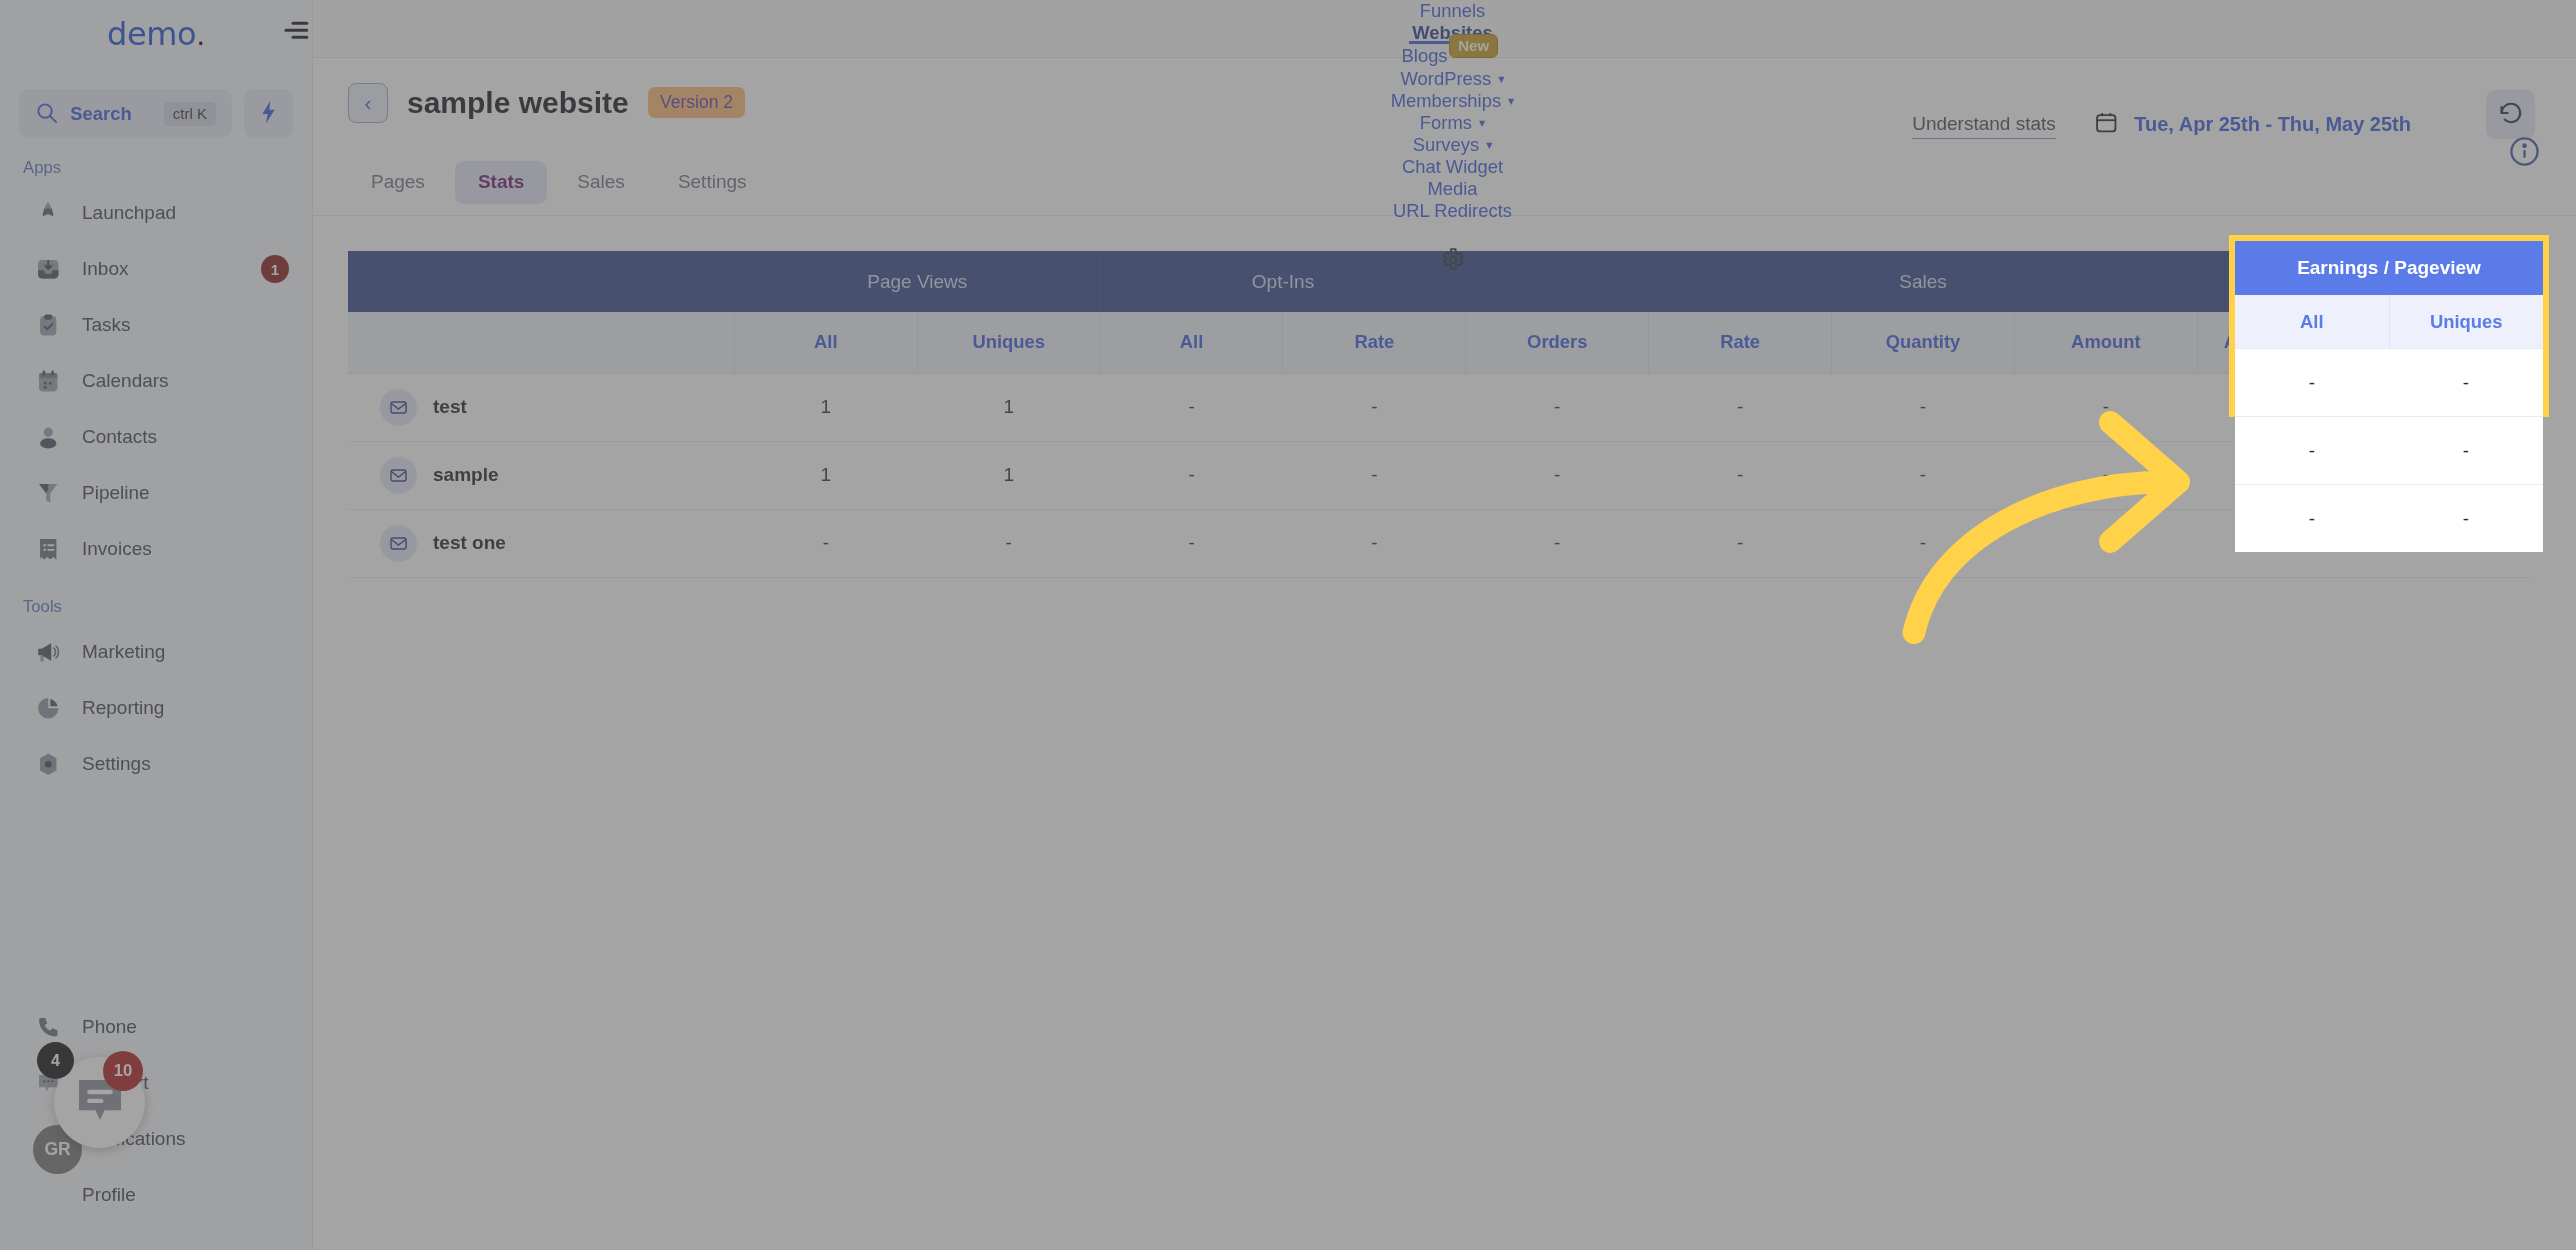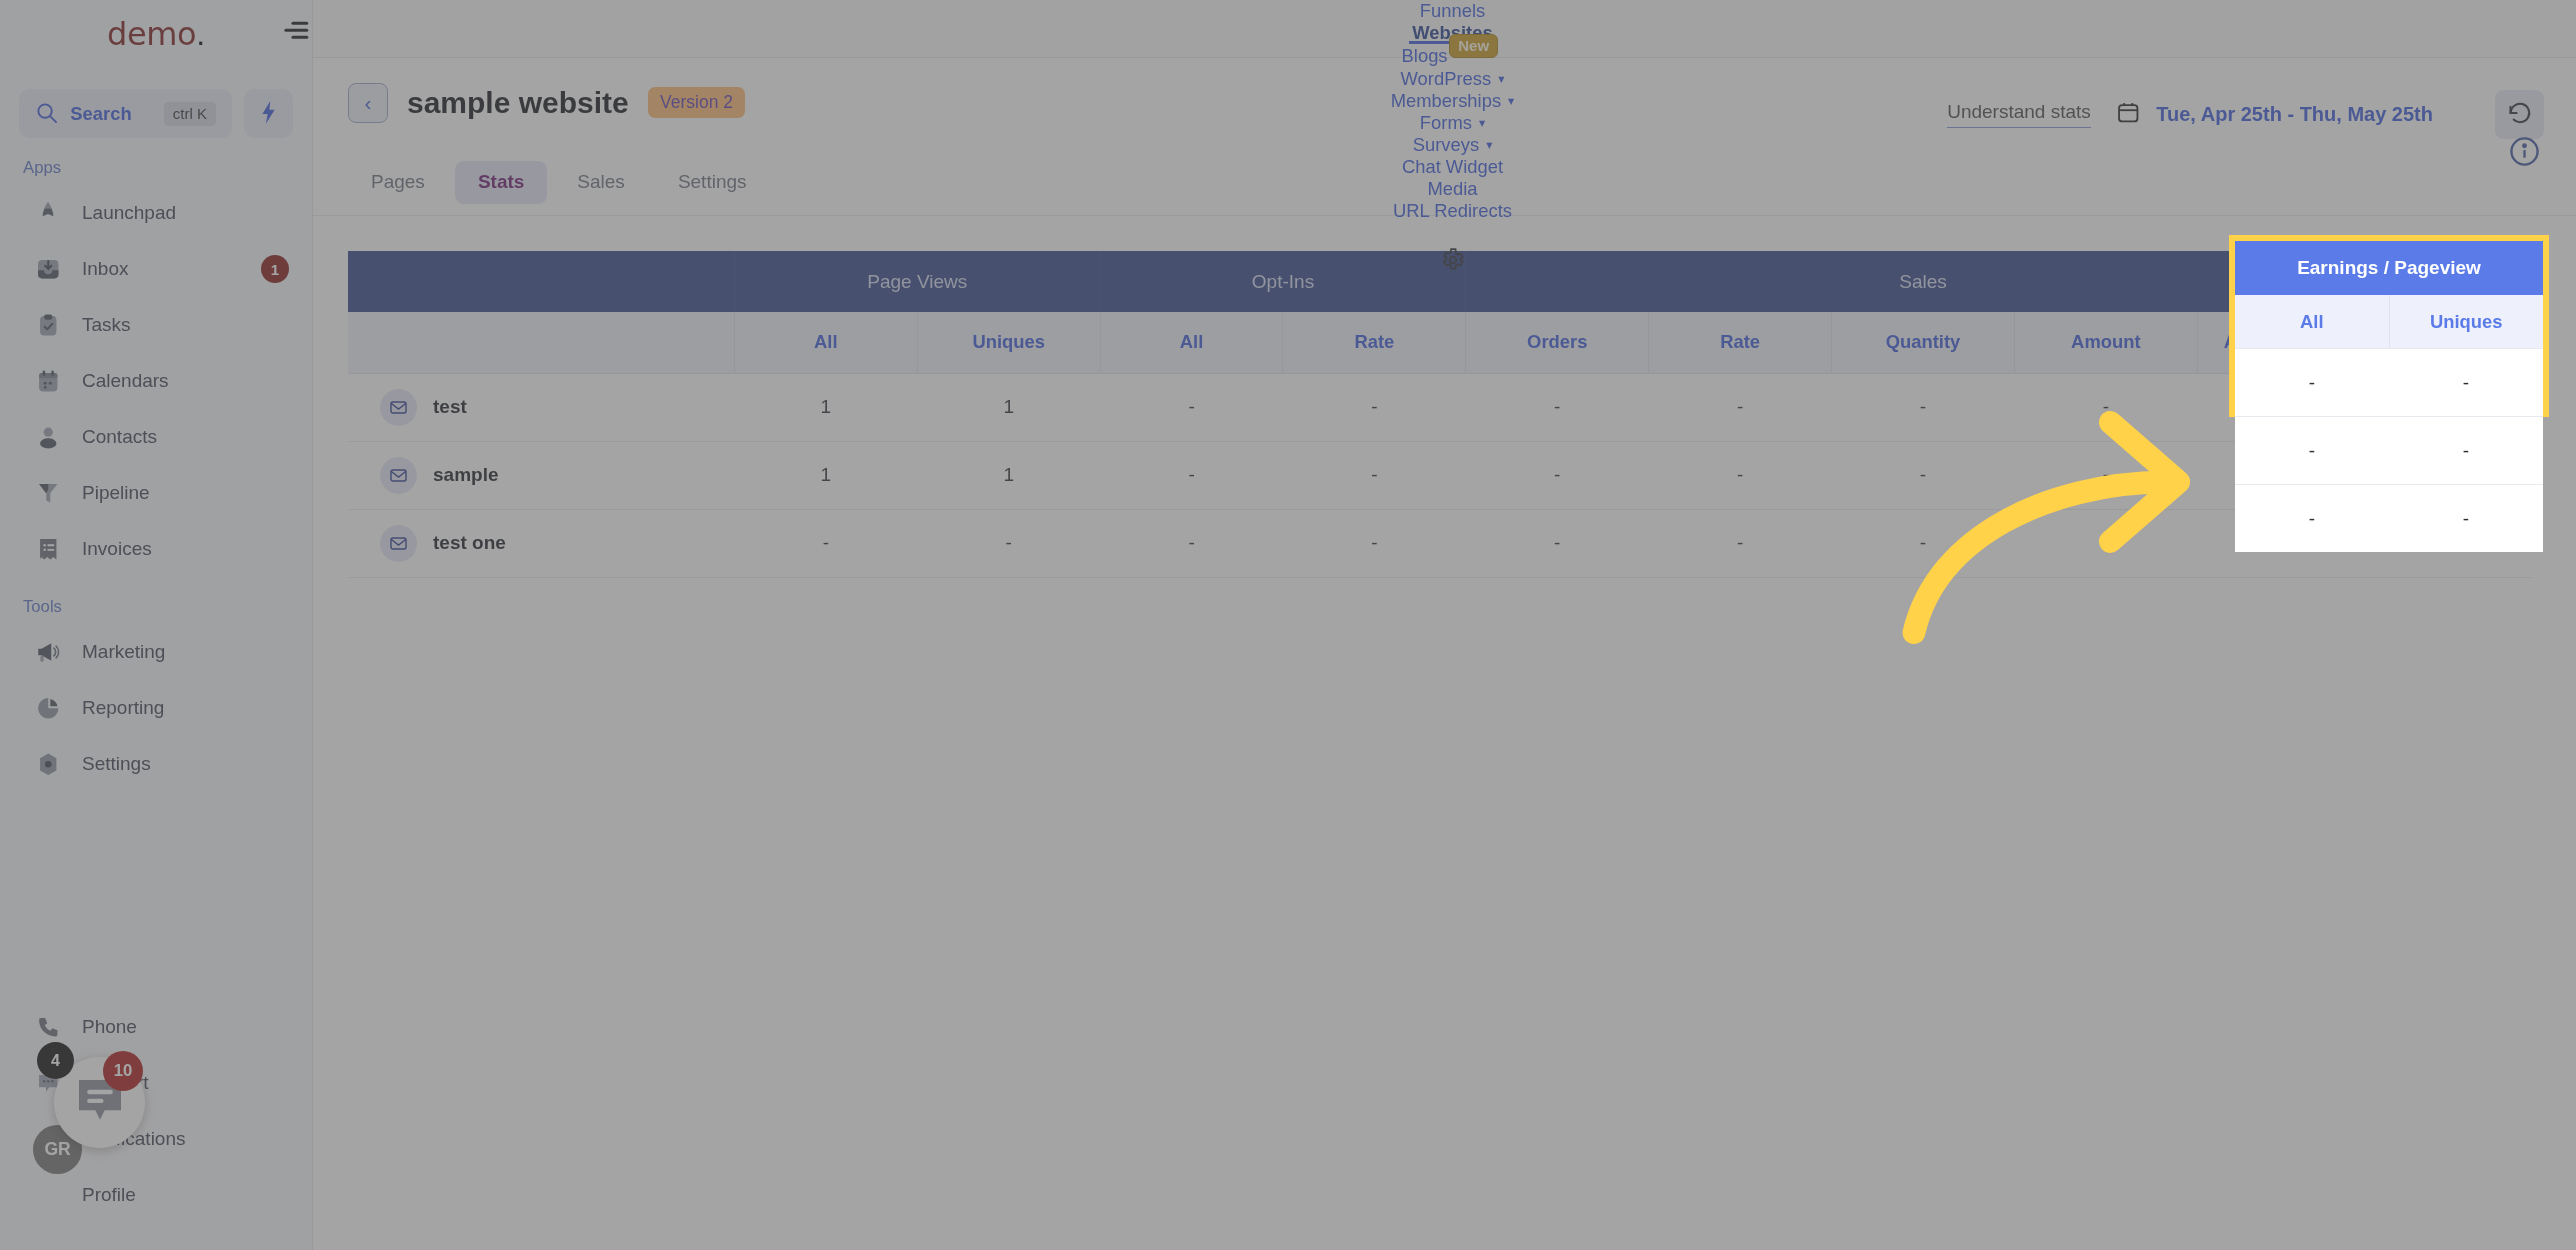--- a/index.html
+++ b/index.html
@@ -29,21 +29,21 @@
     background: #f7f8fb;
     border-right: 0.9px solid #e4e6ef;
     z-index: 5;
   }
   .brand {
     height: 68px;
     display: flex; align-items: center; justify-content: center;
   }
   .brand-text {
     font-size: 32px; letter-spacing: -0.4px;
-    color: #7f1d1d; font-family: "DejaVu Sans", sans-serif;
+    color: #1d4ed8; font-family: "DejaVu Sans", sans-serif;
   }
   .brand-dot { font-size: 32px; }
 
   .search-row {
     display: flex; align-items: center; gap: 12.3px;
     padding: 0 19px; margin-top: 21px;
   }
   .search-box {
     flex: 1; height: 49px; border-radius: 10.5px;
     background: #e9ebf5;
@@ -174,22 +174,22 @@
     display: flex; align-items: center; justify-content: center;
     cursor: pointer; color: #3b5bdb; font-size: 21px;
   }
   .page-title { font-size: 30px; font-weight: bold; color: #16181d; }
   .version-pill {
     background: #fdba74; color: #5b3fb5;
     border-radius: 7px; padding: 5.3px 12.3px;
     font-size: 17.5px;
   }
   .ph-right {
-    position: absolute; right: 32px; top: 32px;
-    display: flex; align-items: center; gap: 25px;
+    position: absolute; right: 41px; top: 32px;
+    display: flex; align-items: flex-end; gap: 38px;
   }
   .understand {
     color: #4a4a4a; font-size: 19px;
     border-bottom: 1.8px solid #7f93d6;
     padding-bottom: 3.5px; cursor: pointer;
   }
   .daterange {
     display: flex; align-items: center; gap: 16px;
     color: #3b5bdb; font-size: 20px; font-weight: bold; cursor: pointer;
   }

